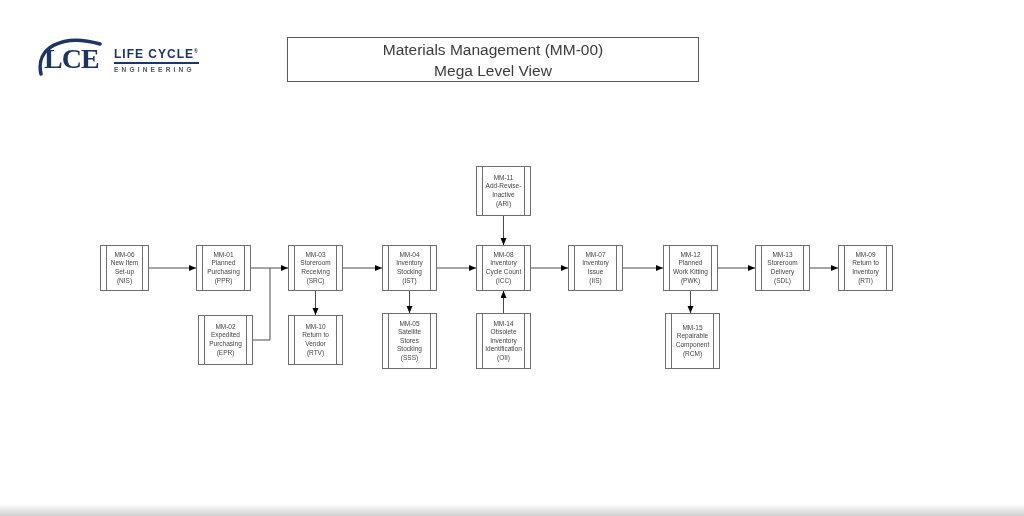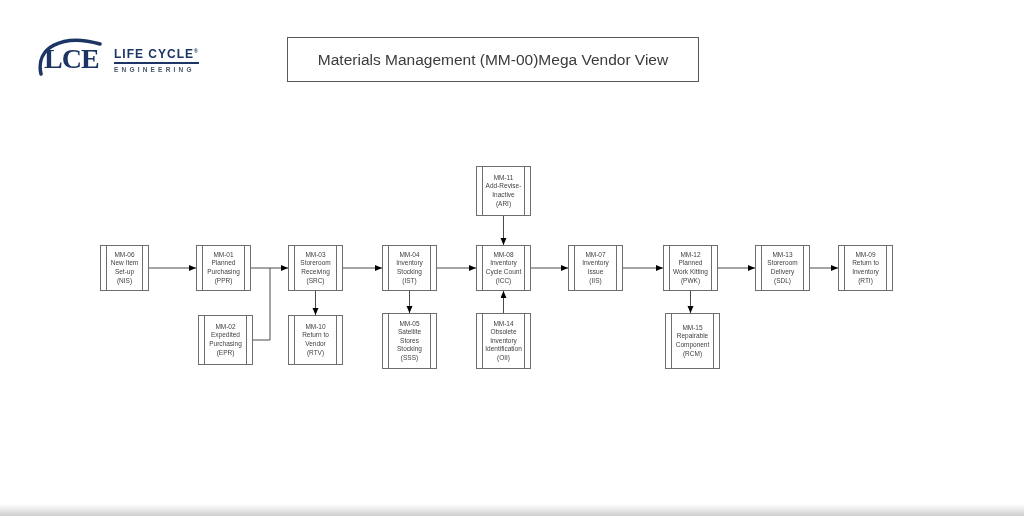--- a/index.html
+++ b/index.html
@@ -21,21 +21,21 @@
     border-bottom:2.5px solid #1c3564; padding-bottom:1px; white-space:nowrap;
   }
   .logo-line1 sup { font-size:5px; }
   .logo-line2 {
     font-size:6.5px; font-weight:bold; letter-spacing:3.2px; color:#44546a; margin-top:1.5px;
   }
   
   .title-box {
     position:absolute; left:287px; top:37px; width:412px; height:45px;
     border:1px solid #595959; background:#ffffff; box-sizing:border-box;
-    display:flex; flex-direction:row; align-items:center; justify-content:center;
+    display:flex; flex-direction:column; align-items:center; justify-content:center;
     color:#3b3b3b; font-size:15.5px; line-height:21px; text-align:center;
   }
   
   #edge-layer { position:absolute; left:0; top:0; pointer-events:none; }
   .node {
     position:absolute; background:#ffffff; border:1px solid #6e6e6e;
     box-sizing:border-box; display:flex; align-items:center; justify-content:center;
   }
   .node .bar { position:absolute; top:0; bottom:0; width:1px; background:#6e6e6e; }
   .node .bar.l { left:5px; }
@@ -61,21 +61,21 @@
     <span class="lce">LCE</span>
   </div>
   <div class="logo-text">
     <div class="logo-line1"><span>LIFE CYCLE</span><sup>®</sup></div>
     <div class="logo-line2">ENGINEERING</div>
   </div>
 </div>
 
 <div class="title-box">
   <div>Materials Management (MM-00)</div>
-  <div>Mega Vendor View</div>
+  <div>Mega Level View</div>
 </div>
 
 <svg id="edge-layer" width="1024" height="516">
   <defs>
     <marker id="arw" markerWidth="8" markerHeight="8" refX="7" refY="3" orient="auto" markerUnits="userSpaceOnUse">
       <path d="M0,0 L7,3 L0,6 z" fill="#000000"></path>
     </marker>
   </defs>
 <line x1="149" y1="268" x2="196" y2="268" marker-end="url(#arw)" stroke="#4a4a4a" stroke-width="1"></line>
     <line x1="251" y1="268" x2="288" y2="268" marker-end="url(#arw)" stroke="#4a4a4a" stroke-width="1"></line>

